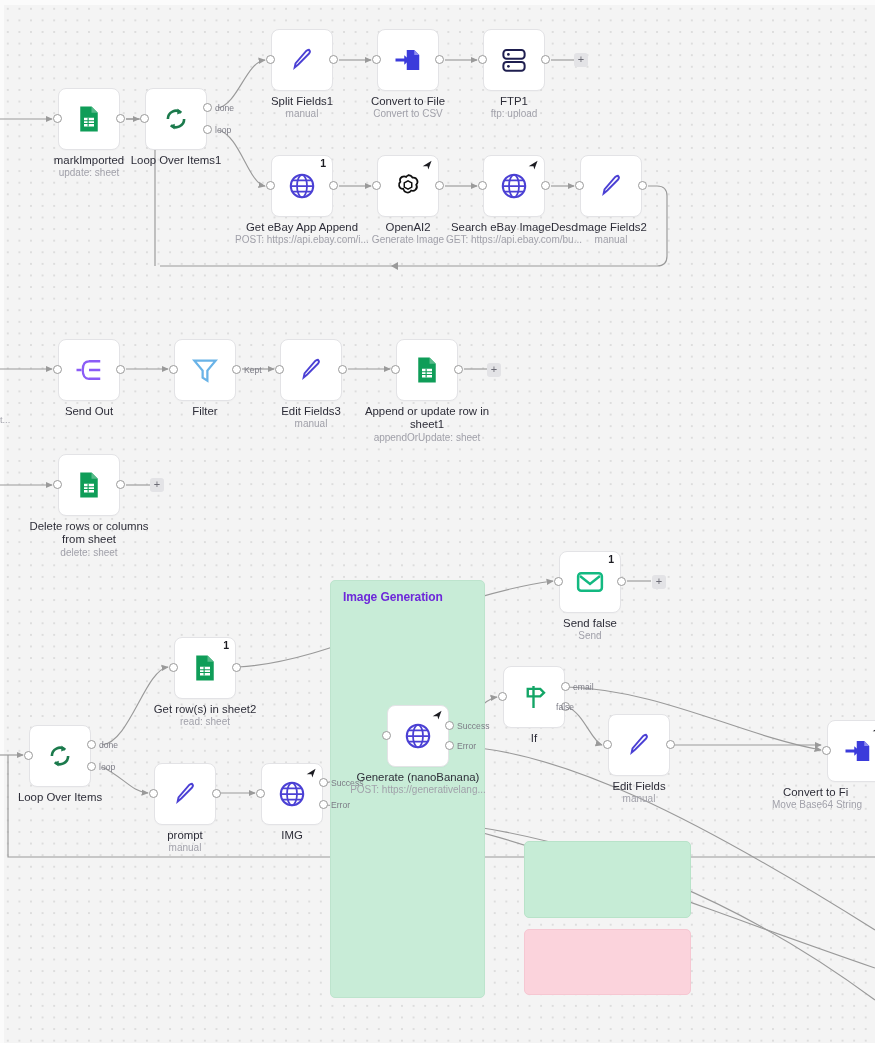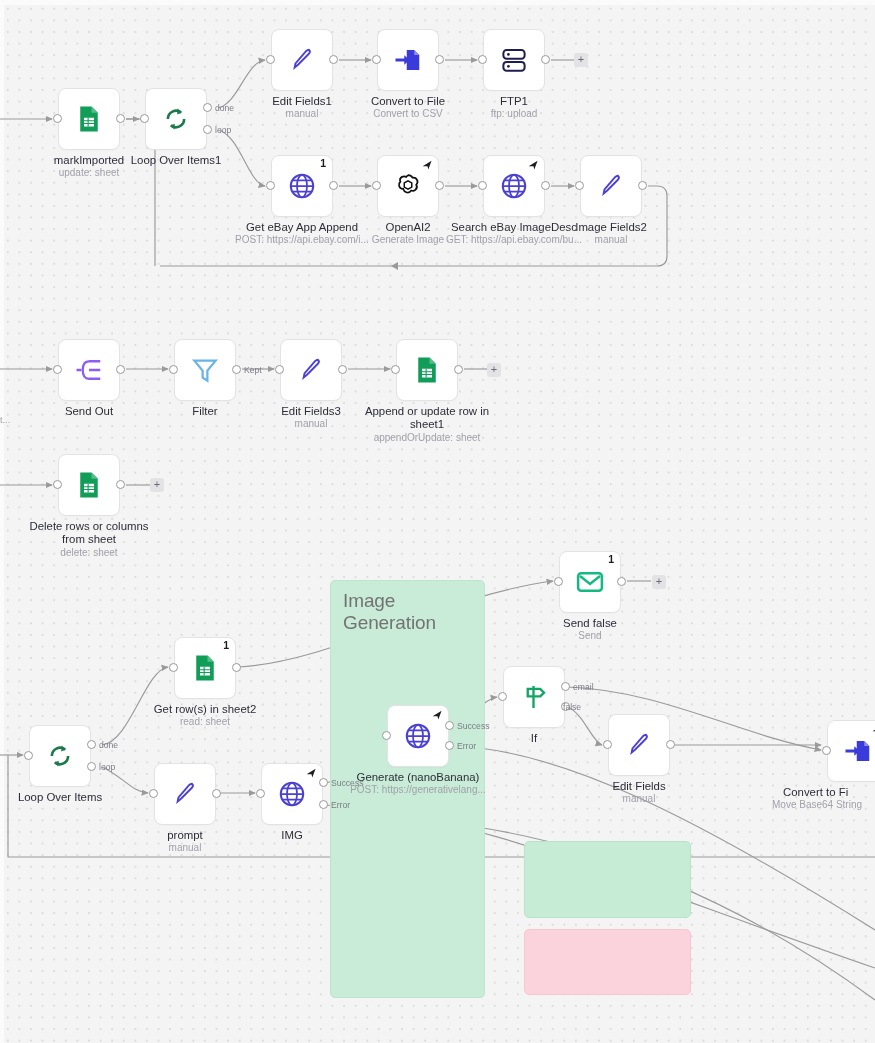--- a/index.html
+++ b/index.html
@@ -22,22 +22,22 @@
   svg.edges{position:absolute;left:0;top:0;width:875px;height:1043px;overflow:visible;}
   .edge{fill:none;stroke:#9a9a9a;stroke-width:1.15px;}
   .edge-arrow{fill:#9a9a9a;}
 
   
   .sticky{position:absolute;border-radius:5px;box-sizing:border-box;}
   .sticky.green{background:#c8ecd7;border:1px solid #bde4cd;}
   .sticky.green2{background:#c6ecd6;border:1px solid #b8e3c9;}
   .sticky.pink{background:#fbd3dc;border:1px solid #f6c7d2;}
   .sticky-title{
-    position:absolute;left:12px;top:9px;font-size:19px;color:#737373;
-    font-weight:400;letter-spacing:-0.1px;
+    position:absolute;left:12px;top:9px;font-size:12px;color:#6d28d9;
+    font-weight:700;letter-spacing:-0.1px;
   }
 
   
   .node{position:absolute;}
   .node-box{
     position:absolute;left:0;top:0;width:62px;height:62px;
     background:#ffffff;border:1px solid #e3e3e6;border-radius:8px;
     box-sizing:border-box;
     display:flex;align-items:center;justify-content:center;
     box-shadow:0 1px 1px rgba(0,0,0,0.02);
@@ -199,21 +199,21 @@
   </div>
 
   <div class="node" style="left:271px;top:29px;">
     <div class="node-box">
       <svg class="node-icon" viewBox="0 0 24 24">
         <path d="M17.5 3.8c1 1 1 2.2.2 3L9 15.6 6.1 18l.7-3.3 8.6-9.9c.8-.8 1.9-1 2.1-1z" fill="none" stroke="#4b40d4" stroke-width="1.5"></path>
       </svg>
     </div>
     <div class="port" style="left:-5px;top:26px;"></div>
     <div class="port" style="left:58px;top:26px;"></div>
-    <div class="node-label">Edit Fields1</div>
+    <div class="node-label">Split Fields1</div>
     <div class="node-sub" style="top:79px;">manual</div>
   </div>
 
   <div class="node" style="left:377px;top:29px;">
     <div class="node-box">
       <svg class="node-icon" viewBox="0 0 24 24">
         <path d="M11 4h6l4 4v12h-10z" fill="#3b3bdb"></path>
         <path d="M17 4l4 4h-4z" fill="#8f8ff0"></path>
         <path d="M2 12h9" stroke="#3b3bdb" stroke-width="2.4"></path>
         <path d="M9 8.2l4.4 3.8L9 15.8z" fill="#3b3bdb"></path>
@@ -474,21 +474,21 @@
     <div class="node-box">
       <svg class="node-icon" viewBox="0 0 24 24">
         <path d="M7 5.5h10l3 3-3 3H7z" fill="none" stroke="#13a566" stroke-width="1.9"></path>
         <path d="M11.6 3.2v17.6" stroke="#13a566" stroke-width="1.9"></path>
       </svg>
     </div>
     <div class="port" style="left:-5px;top:26px;"></div>
     <div class="port" style="left:58px;top:16px;"></div>
     <div class="port-label" style="left:70px;top:16px;">email</div>
     <div class="port" style="left:58px;top:36px;"></div>
-    <div class="port-label" style="left:60px;top:36px;text-align:center;">false</div>
+    <div class="port-label" style="left:53px;top:36px;text-align:center;">false</div>
     <div class="node-label">If</div>
   </div>
 
   <div class="node" style="left:608px;top:714px;">
     <div class="node-box">
       <svg class="node-icon" viewBox="0 0 24 24">
         <path d="M17.5 3.8c1 1 1 2.2.2 3L9 15.6 6.1 18l.7-3.3 8.6-9.9c.8-.8 1.9-1 2.1-1z" fill="none" stroke="#4b40d4" stroke-width="1.5"></path>
       </svg>
     </div>
     <div class="port" style="left:-5px;top:26px;"></div>

